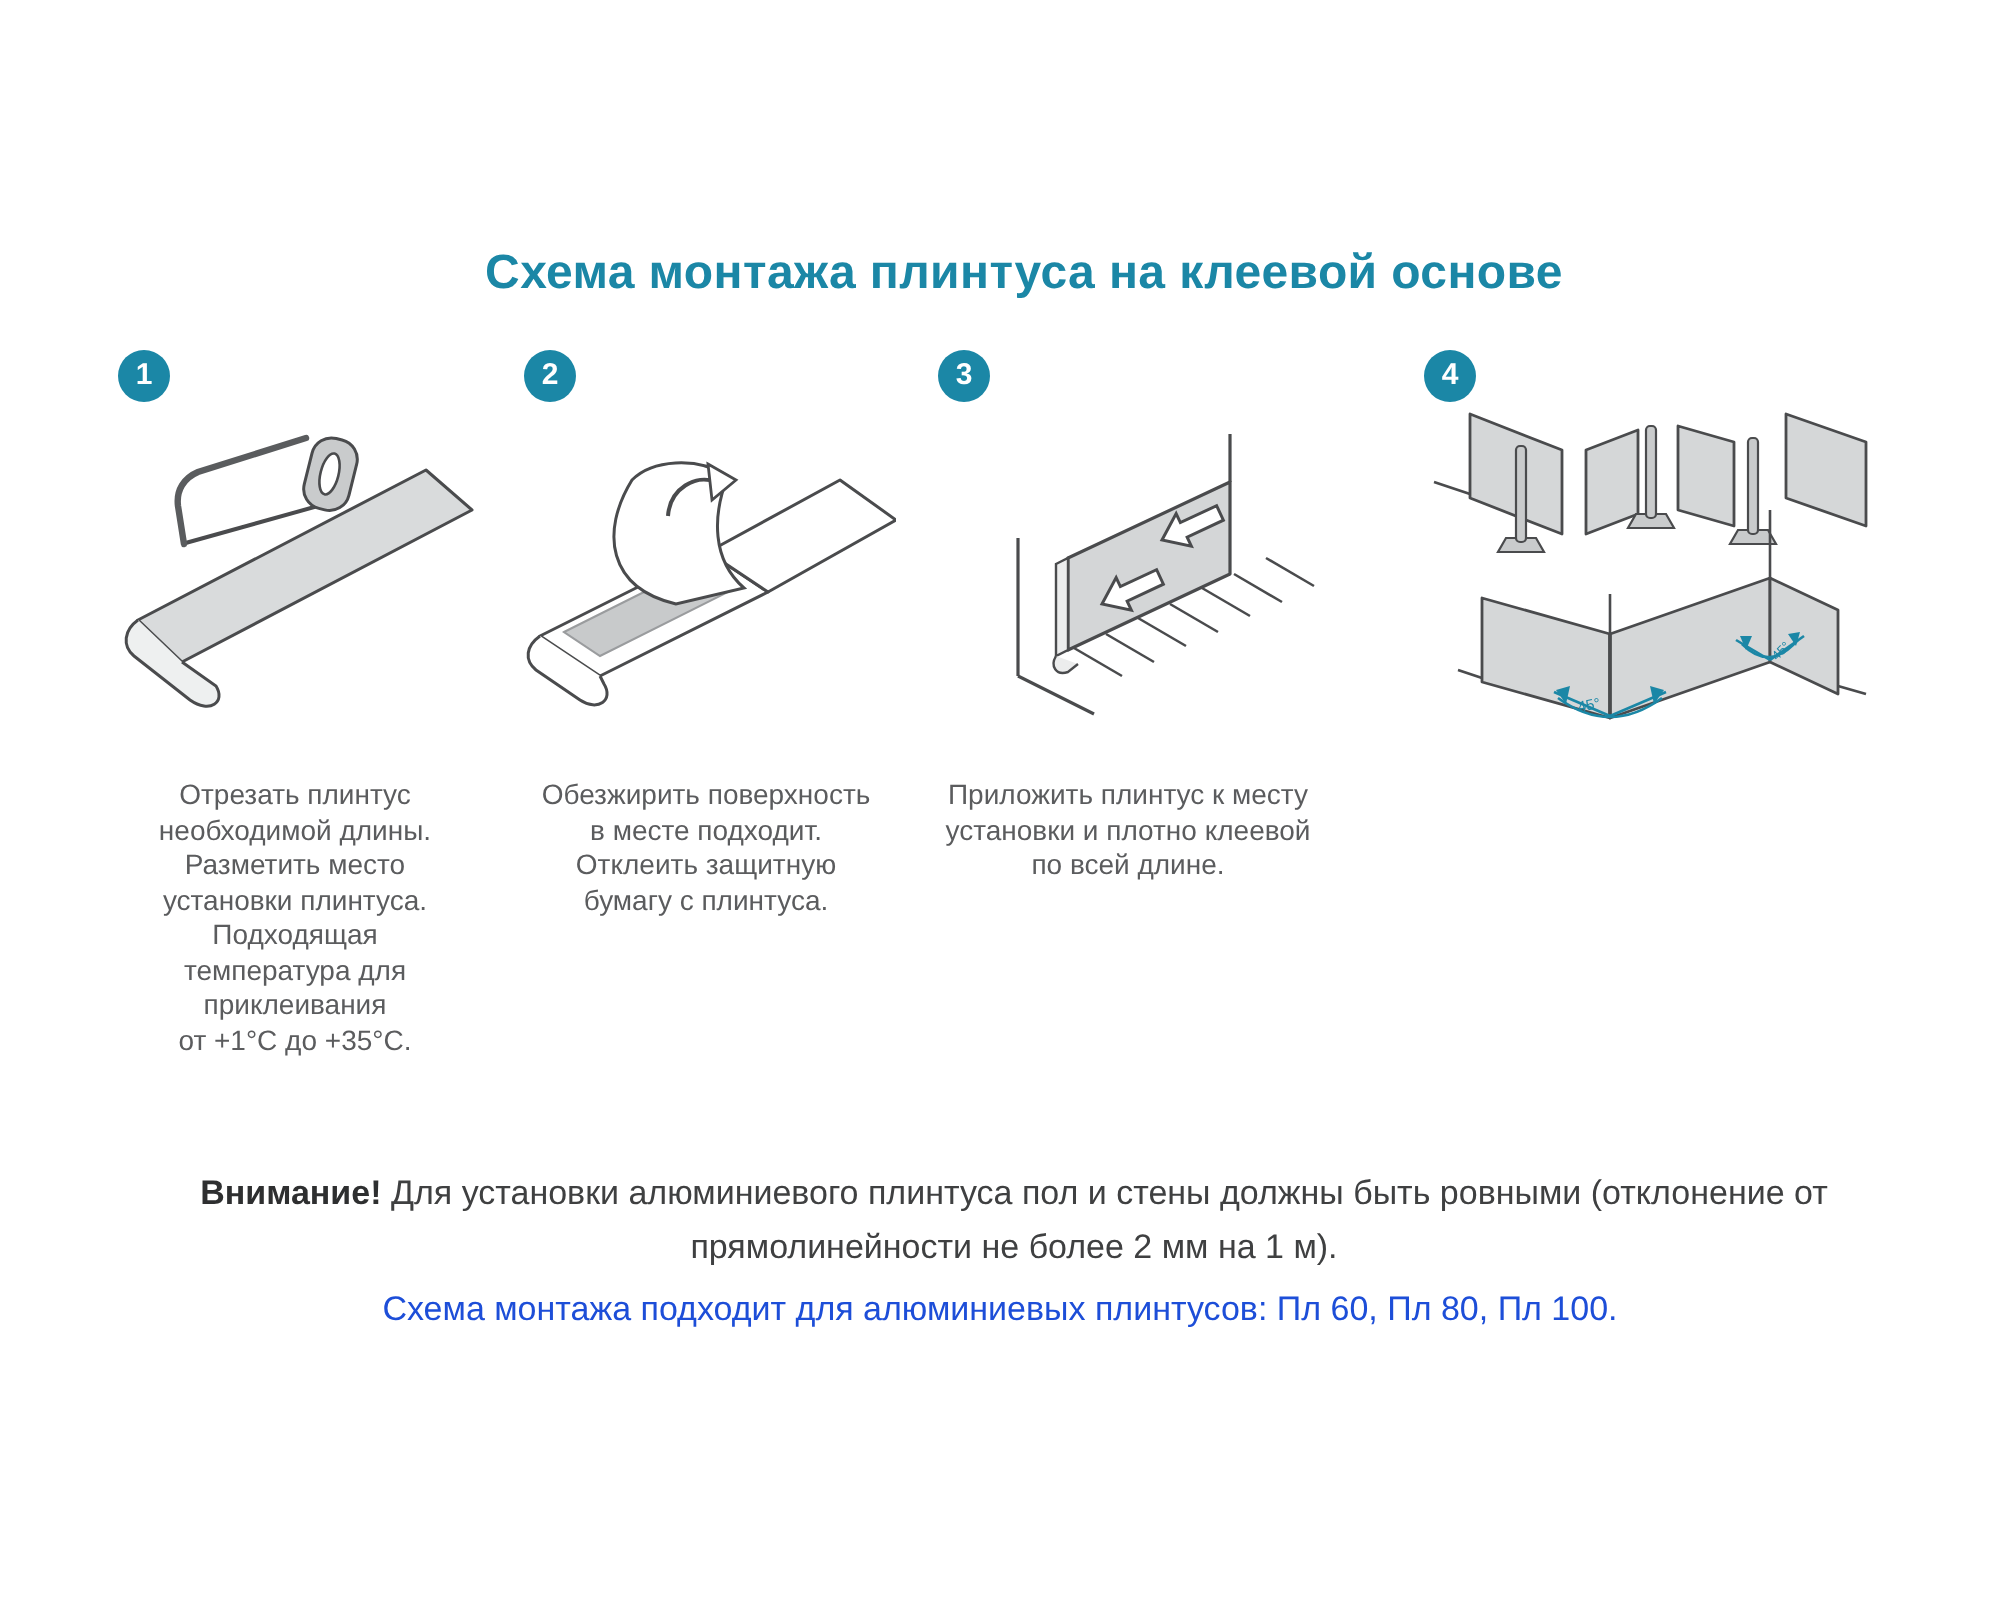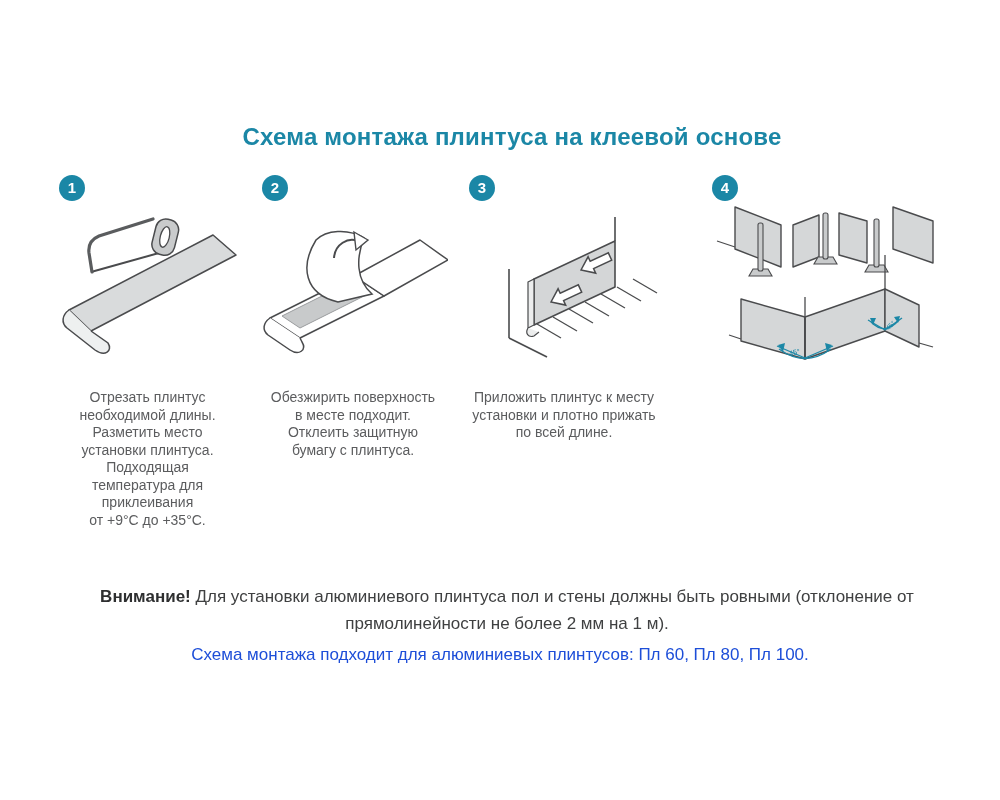--- a/index.html
+++ b/index.html
@@ -67,21 +67,21 @@
         </g>
       </svg>
     </div>
     <p class="desc">Отрезать плинтус
 необходимой длины.
 Разметить место
 установки плинтуса.
 Подходящая
 температура для
 приклеивания
-от +9°С до +35°С.</p>
+от +1°С до +35°С.</p>
   </section>
 
   <section class="step" id="step2">
     <div class="badge">2</div>
     <div class="illo">
       <svg width="190" height="150" viewBox="0 0 190 150">
         <polygon points="12,104 96,62 126,82 42,124" fill="#fff" stroke="#4a4b4d" stroke-width="1.5" stroke-linejoin="round"></polygon>
         <polygon points="24,102 92,68 110,80 42,114" fill="#c8cacb" stroke="#9a9c9e" stroke-width="1"></polygon>
         <path d="M12,104 C5,109 4,116 10,121 L32,136 C41,142 49,136 44,128 L42,124" fill="#fff" stroke="#4a4b4d" stroke-width="1.5"></path>
         <polygon points="96,62 162,26 190,46 126,82" fill="#fff" stroke="#4a4b4d" stroke-width="1.5" stroke-linejoin="round"></polygon>
@@ -115,21 +115,21 @@
         <path d="M61,121 C58,126 61,131 67,129 L72,125" fill="#eceded" stroke="#4a4b4d" stroke-width="1.2"></path>
         <g transform="translate(114,63) rotate(-25)">
           <polygon points="0,0 12,-9 12,-4 32,-4 32,4 12,4 12,9" fill="#fff" stroke="#4a4b4d" stroke-width="1.5"></polygon>
         </g>
         <g transform="translate(84,95) rotate(-25)">
           <polygon points="0,0 12,-9 12,-4 32,-4 32,4 12,4 12,9" fill="#fff" stroke="#4a4b4d" stroke-width="1.5"></polygon>
         </g>
       </svg>
     </div>
     <p class="desc">Приложить плинтус к месту
-установки и плотно прижать
+установки и плотно клеевой
 по всей длине.</p>
   </section>
 
   <section class="step" id="step4">
     <div class="badge">4</div>
     <div class="illo">
       <svg width="225" height="185" viewBox="0 0 225 185">
 
         <line x1="6" y1="44" x2="24" y2="50" stroke="#4a4b4d" stroke-width="1.3"></line>
         <polygon points="24,10 70,28 70,70 24,52" fill="#d5d7d8" stroke="#4a4b4d" stroke-width="1.4" stroke-linejoin="round"></polygon>

